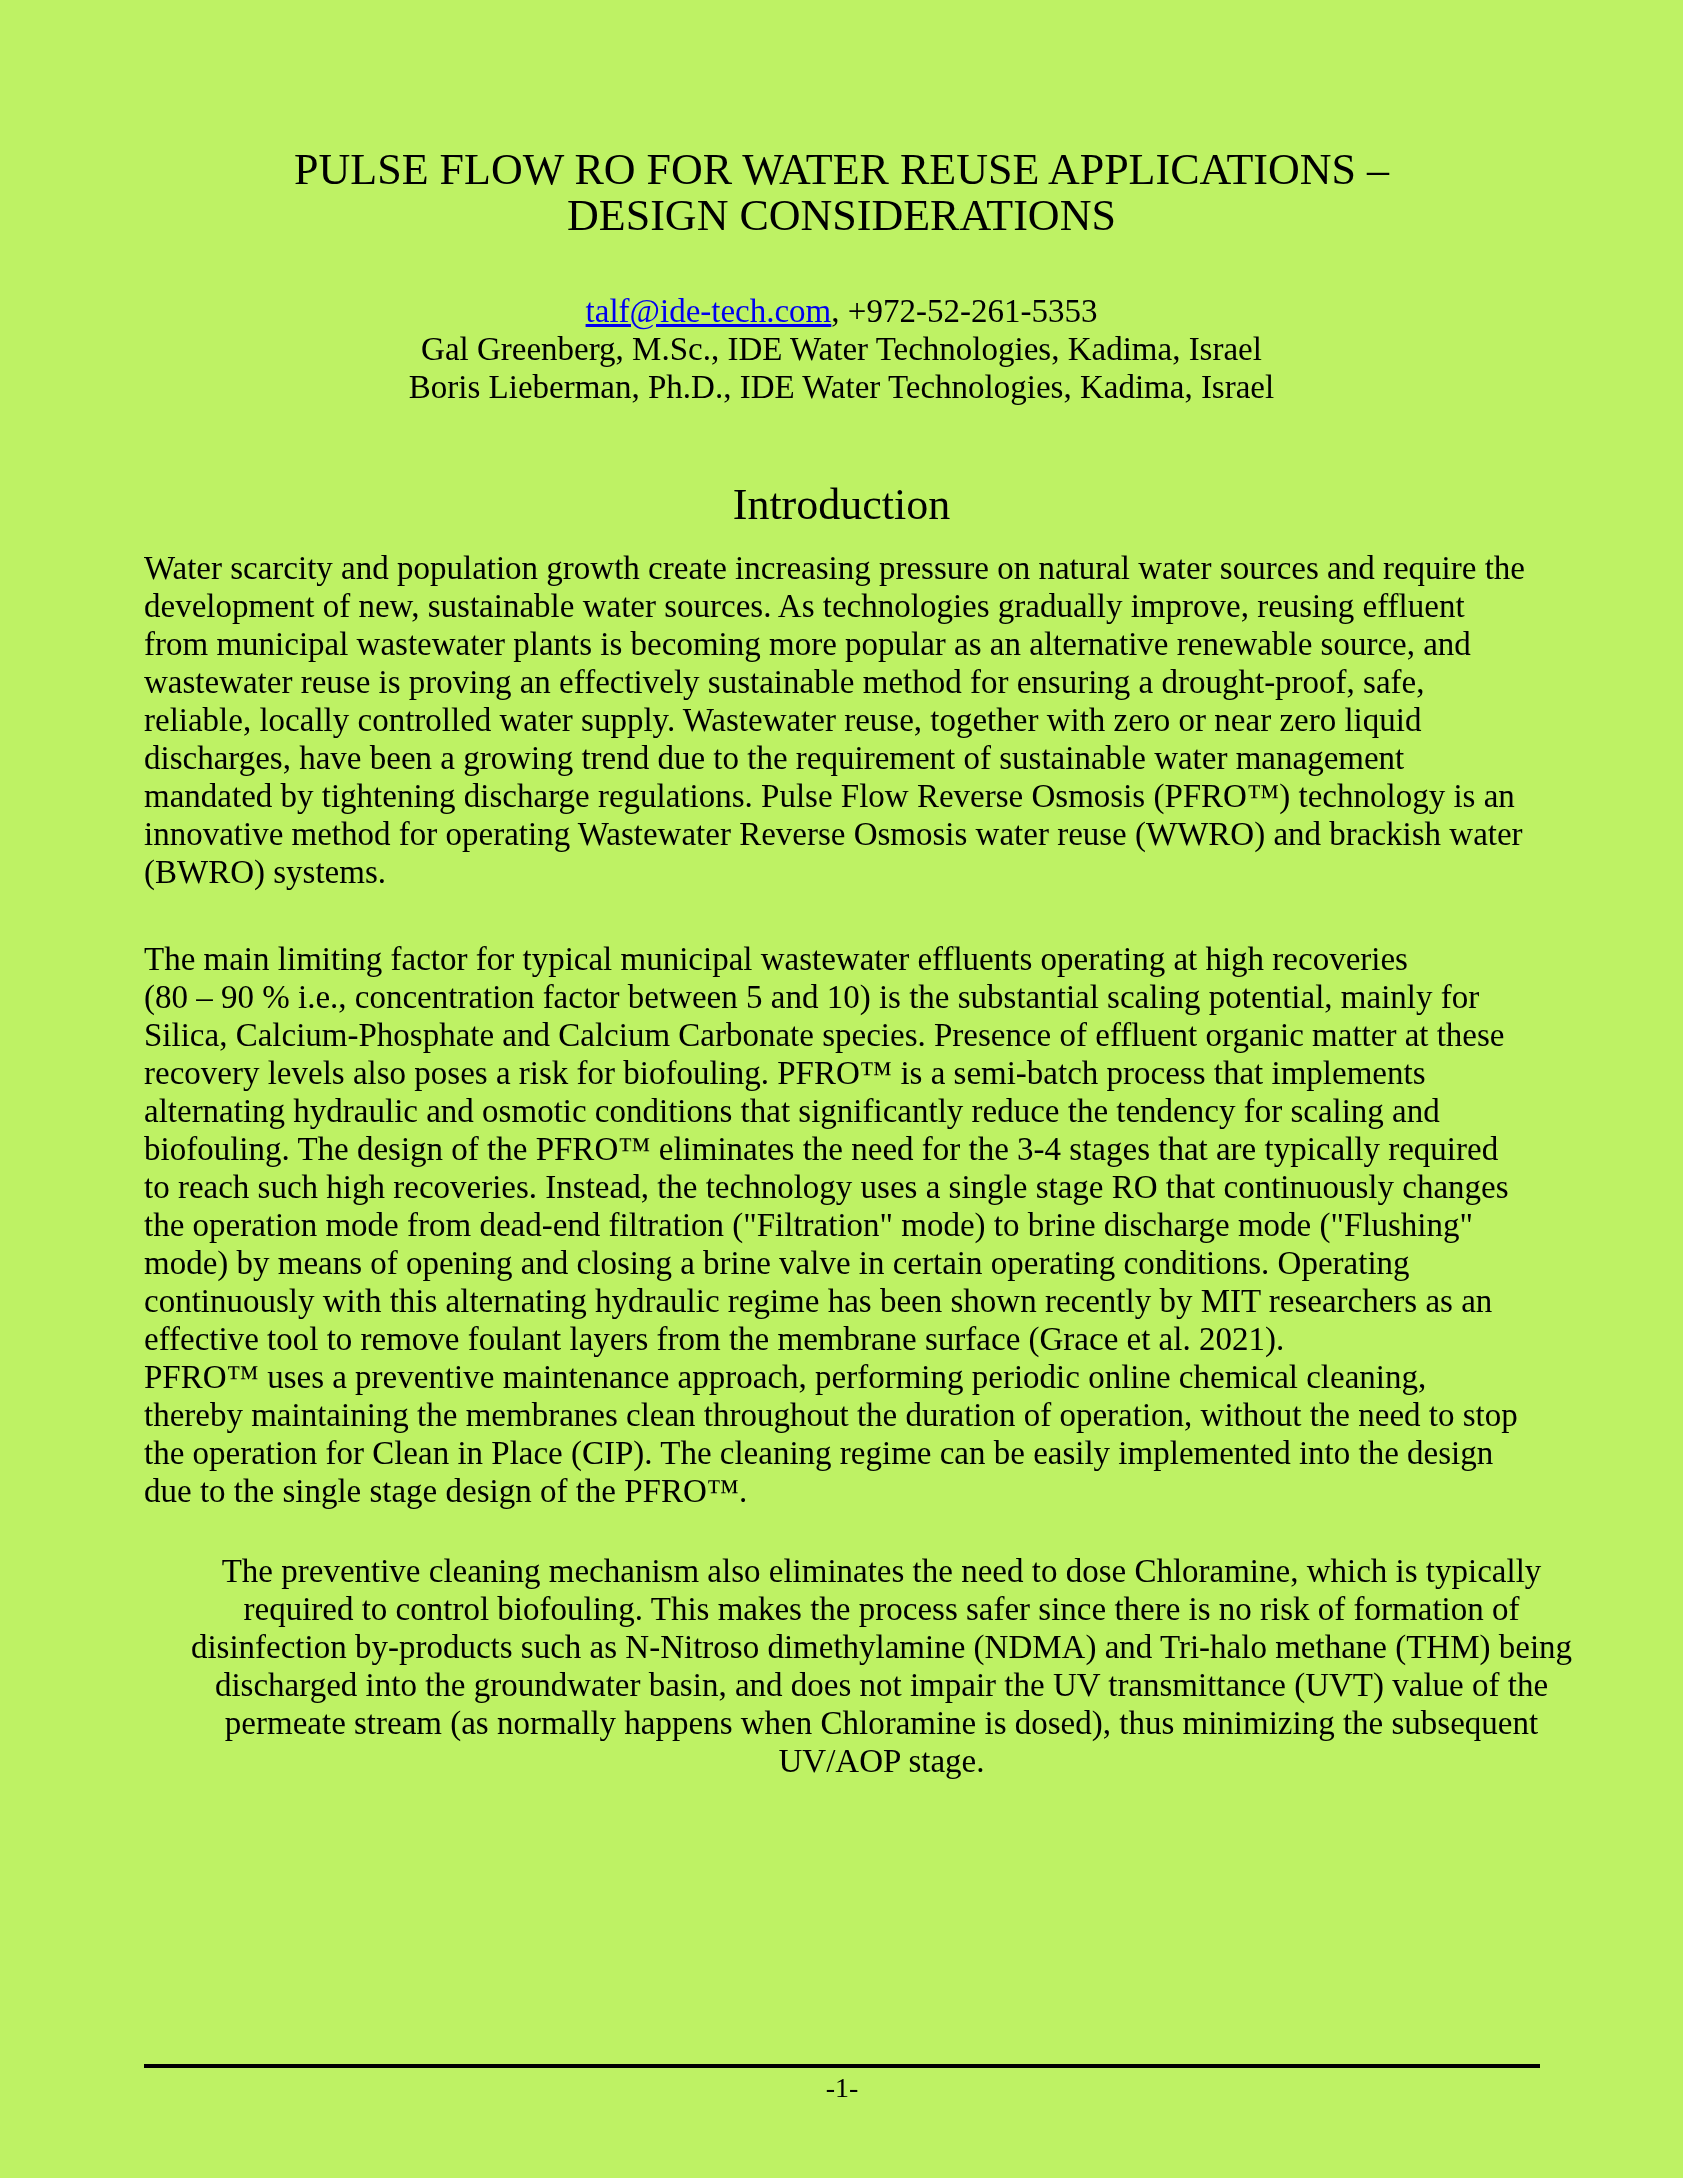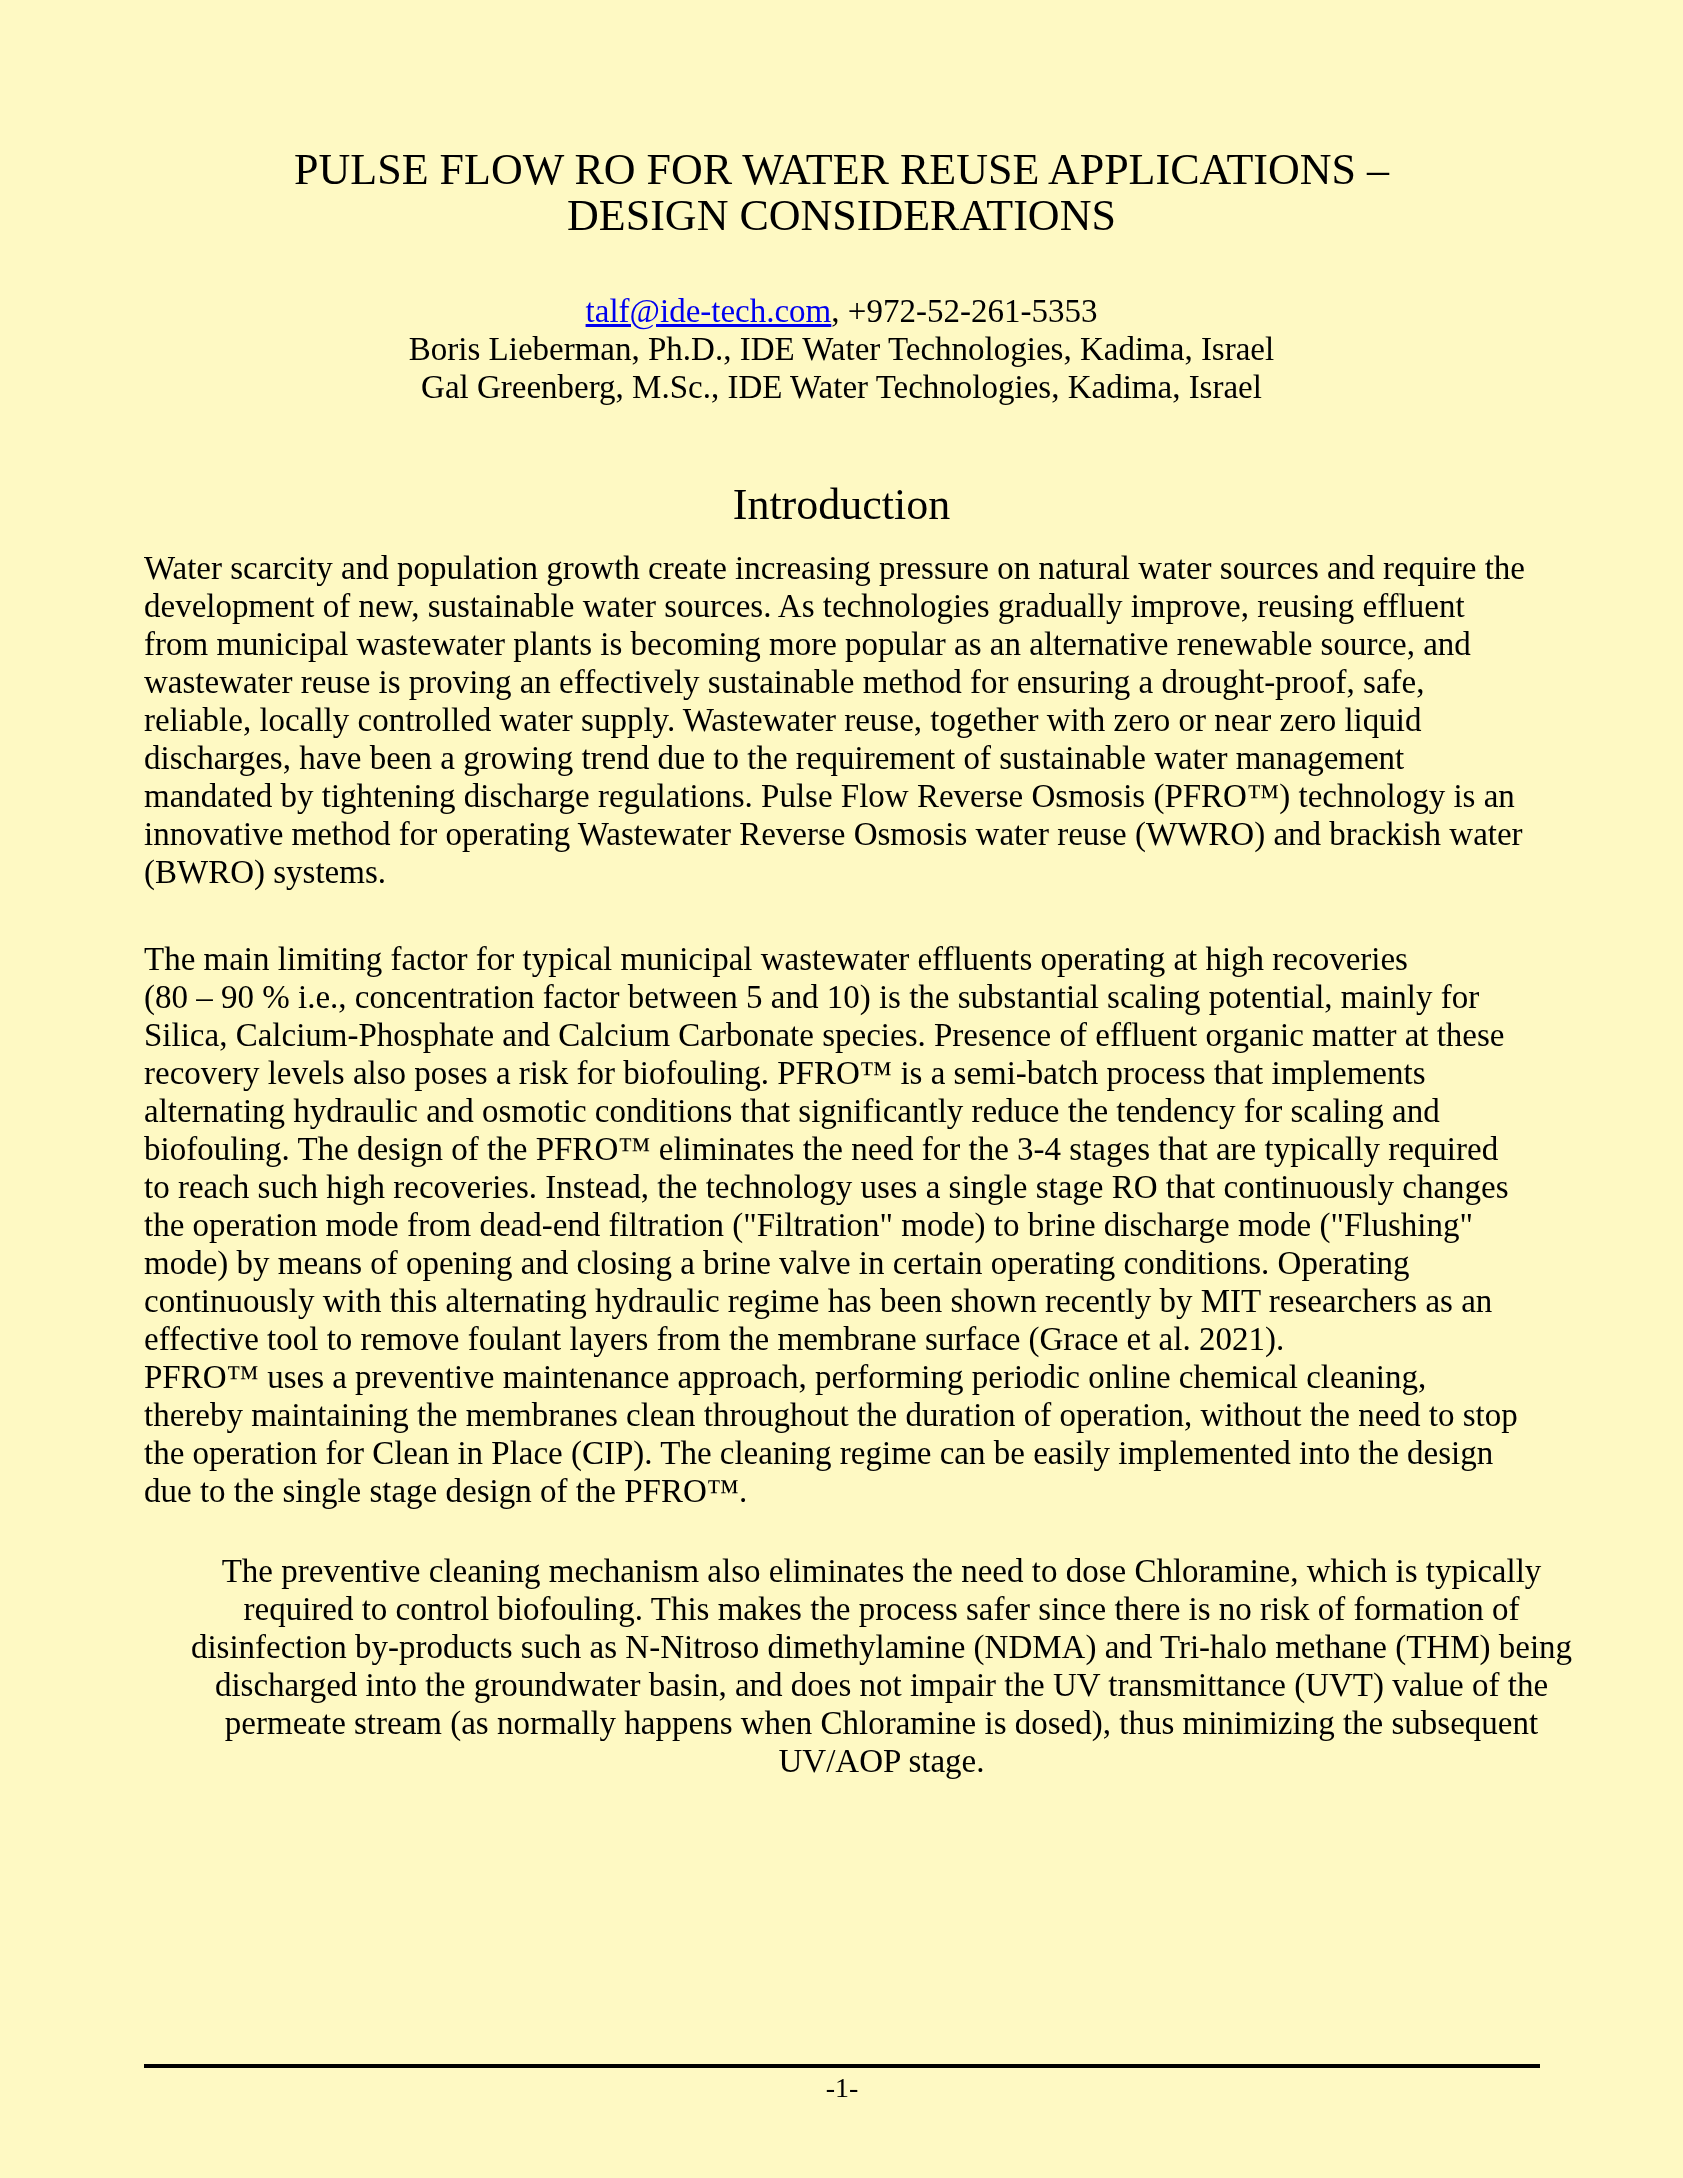--- a/index.html
+++ b/index.html
@@ -4,21 +4,21 @@
 <style>
   html, body {
     margin: 0;
     padding: 0;
     background: #ffffff;
   }
   .page {
     position: relative;
     width: 1683px;
     height: 2178px;
-    background: #fef9c3;
+    background: #bef264;
     color: #000000;
     font-family: "Liberation Serif", serif;
     overflow: hidden;
   }
   .content {
     padding: 0 144px;
   }
   .title {
     margin: 0;
     padding-top: 147px;
@@ -81,22 +81,22 @@
 <body>
 
 <div class="page">
   <div class="content">
 
     <h1 class="title">PULSE FLOW RO FOR WATER REUSE APPLICATIONS –
 DESIGN CONSIDERATIONS</h1>
 
     <div class="authors">
       <div><a class="email">talf@ide-tech.com</a><span>, +972-52-261-5353</span></div>
+      <div>Gal Greenberg, M.Sc., IDE Water Technologies, Kadima, Israel</div>
       <div>Boris Lieberman, Ph.D., IDE Water Technologies, Kadima, Israel</div>
-      <div>Gal Greenberg, M.Sc., IDE Water Technologies, Kadima, Israel</div>
     </div>
 
     <h2 class="section-heading">Introduction</h2>
 
     <p class="body-para para-1">Water scarcity and population growth create increasing pressure on natural water sources and require the
 development of new, sustainable water sources. As technologies gradually improve, reusing effluent
 from municipal wastewater plants is becoming more popular as an alternative renewable source, and
 wastewater reuse is proving an effectively sustainable method for ensuring a drought-proof, safe,
 reliable, locally controlled water supply. Wastewater reuse, together with zero or near zero liquid
 discharges, have been a growing trend due to the requirement of sustainable water management

